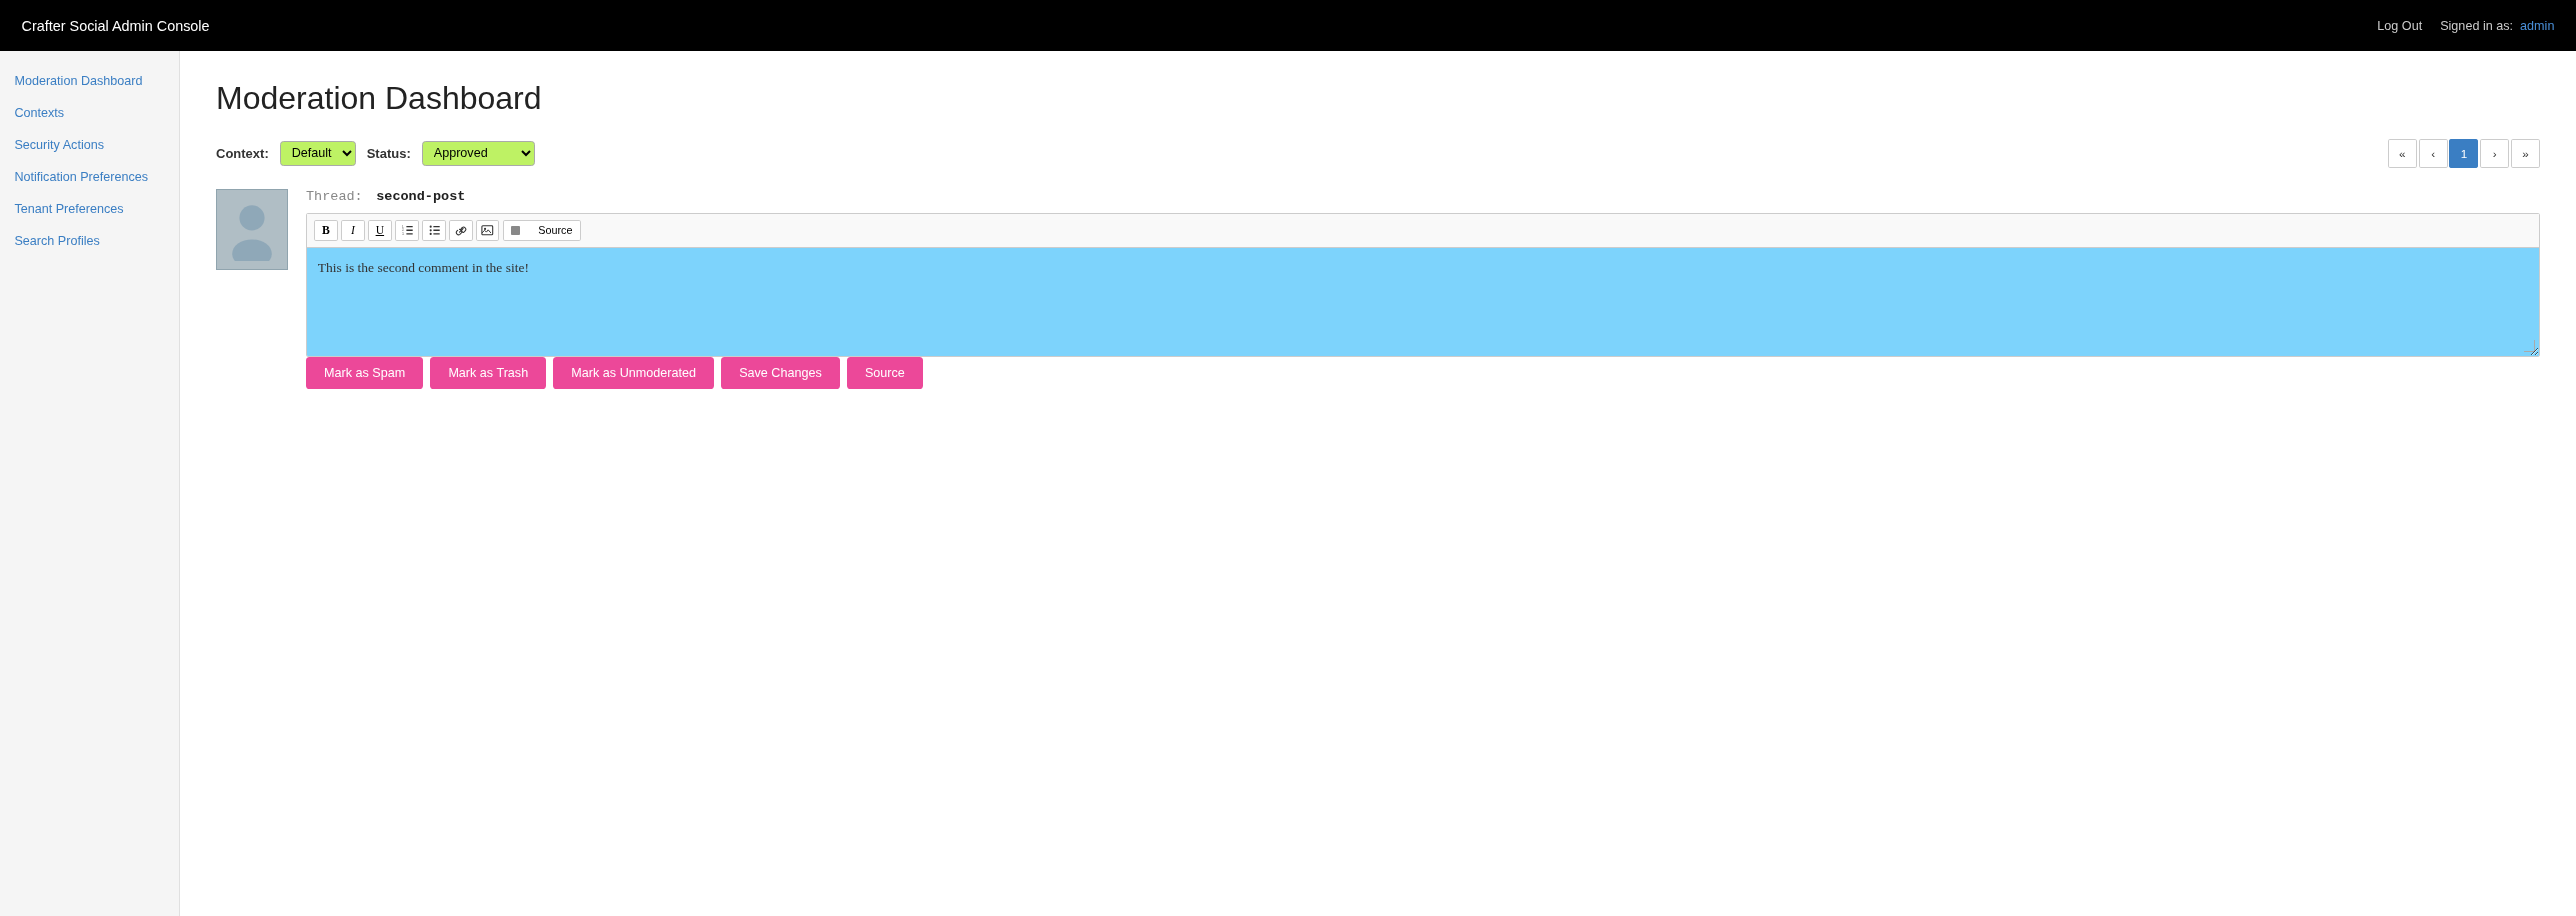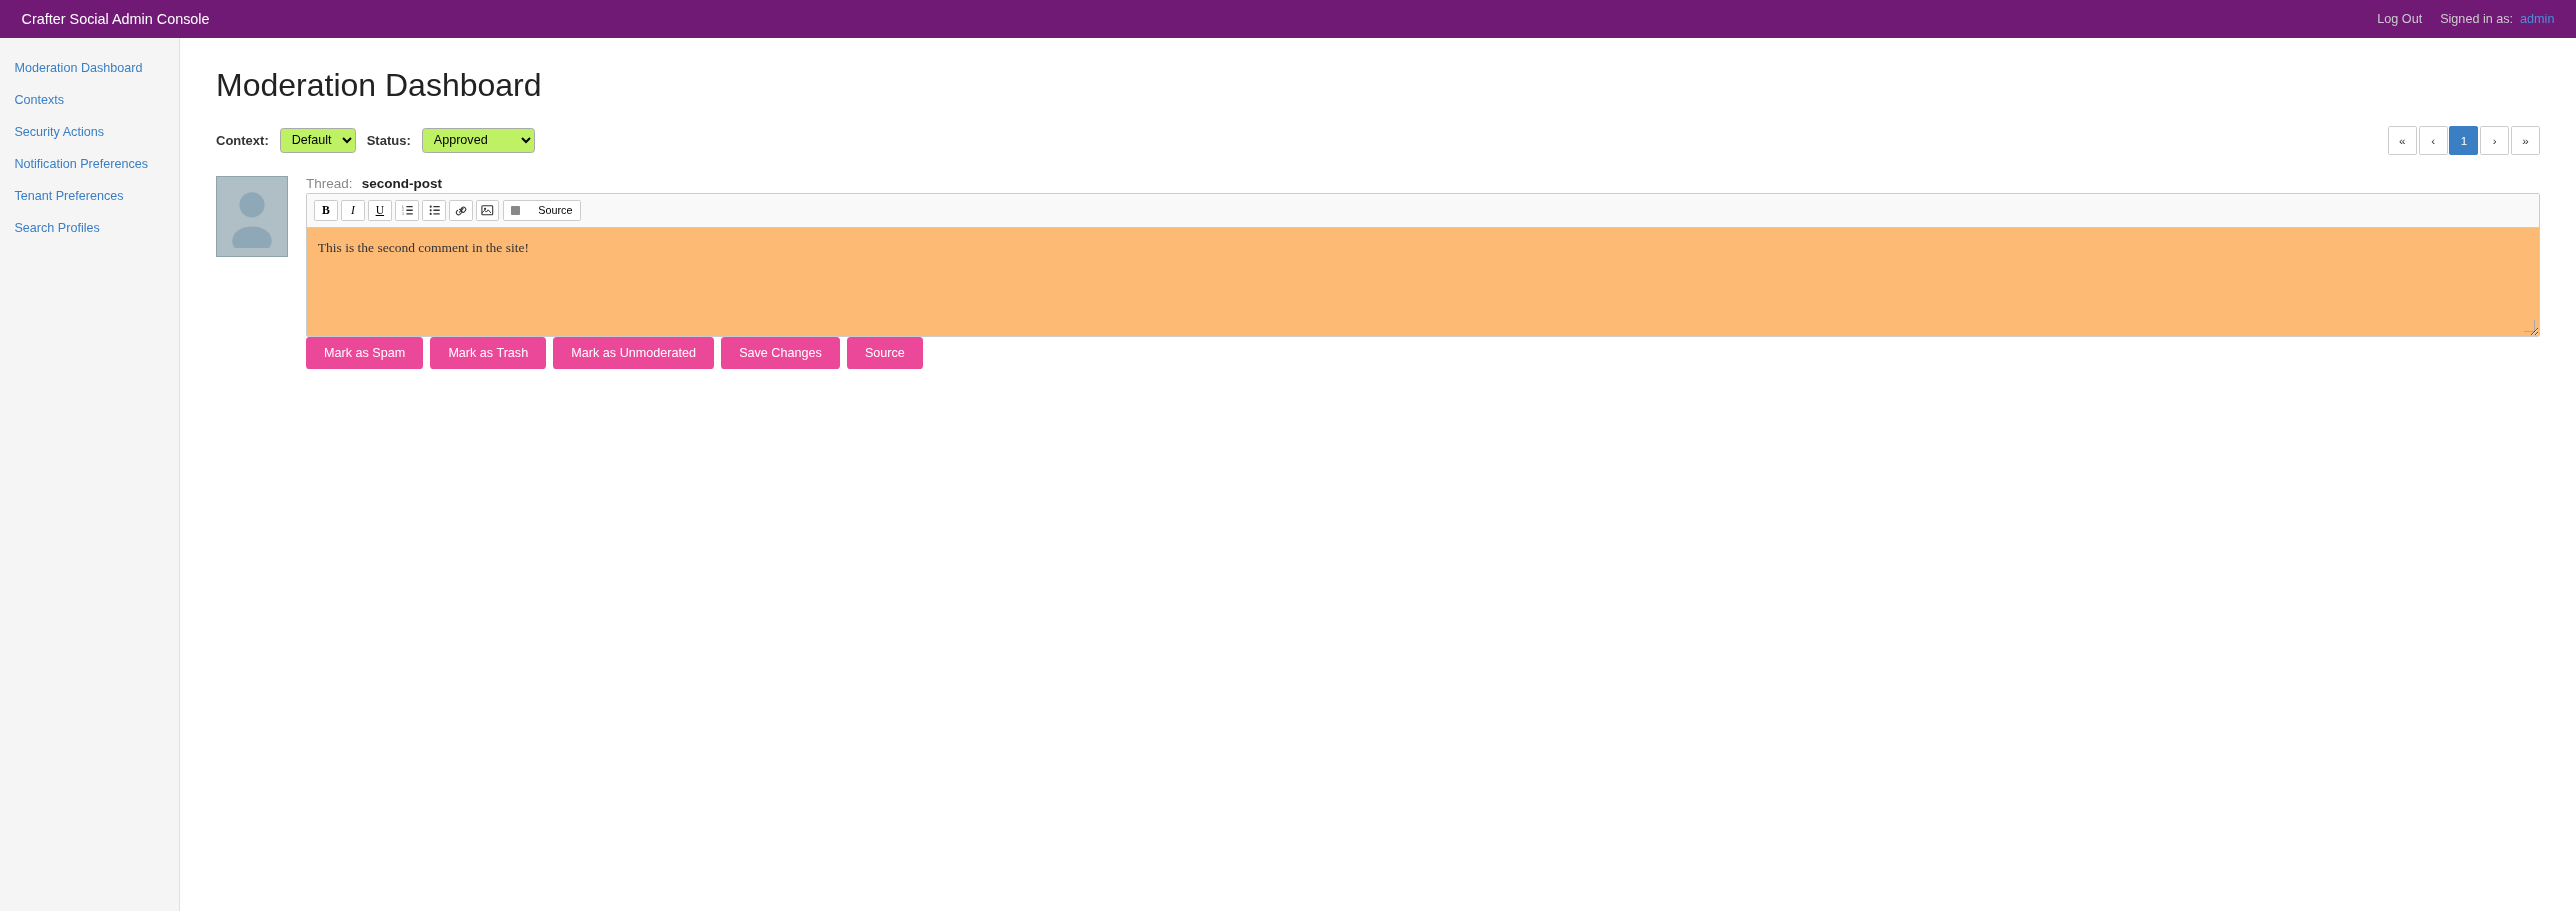--- a/index.html
+++ b/index.html
@@ -1,26 +1,26 @@
 <!DOCTYPE html>
 <html style="font-size:14.4px"><head>
   <meta charset="utf-8">
   <style>
     * { box-sizing: border-box; margin: 0; padding: 0; }
     body { font-family: -apple-system, BlinkMacSystemFont, "Segoe UI", Helvetica, Arial, sans-serif; font-size: 12.6px; color: #333; background: #fff; }
 
     
     #topbar {
-      background: #701a75;
+      background: #000000;
       color: #fff;
       display: flex;
       align-items: center;
       justify-content: space-between;
       padding: 0 21.6px;
-      height: 38px;
+      height: 51px;
     }
     #topbar-title { font-size: 14.4px; color: #fff; }
     #topbar-right { display: flex; align-items: center; gap: 18px; font-size: 12.6px; color: #ccc; }
     #topbar-logout { color: #ccc; cursor: pointer; }
     #topbar-signed-in { color: #ccc; }
     #topbar-admin { color: #4a90d9; }
 
     
     #layout { display: flex; min-height: calc(100vh - 43px); }
 
@@ -105,21 +105,21 @@
       background: #b0bec5;
       border: 0.9px solid #90a4ae;
       display: flex;
       align-items: center;
       justify-content: center;
       overflow: hidden;
     }
     .avatar-svg { width: 54px; height: 63px; }
 
     #comment-right { flex: 1; }
-    #thread-label { font-size: 13.5px; color: #888; margin-bottom: 2px; }
+    #thread-label { font-size: 13.5px; color: #888; margin-bottom: 9px; font-family: Liberation Mono, monospace; }
     #thread-label strong { color: #222; font-weight: 600; }
 
     
     #editor-container {
       border: 0.9px solid #ccc;
       border-radius: 1.8px;
       overflow: hidden;
     }
     #editor-toolbar {
       display: flex;
@@ -148,21 +148,21 @@
       font-family: sans-serif;
       font-size: 10.8px;
       display: inline-flex;
       align-items: center;
       gap: 18px;
     }
 
     #editor-content {
       padding: 10.8px;
       min-height: 108px;
-      background: #fdba74;
+      background: #7dd3fc;
       font-family: "Times New Roman", Times, serif;
       font-size: 13.5px;
       line-height: 1.5;
       resize: vertical;
       overflow: auto;
       position: relative;
     }
     #editor-content::after {
       content: '';
       position: absolute;

